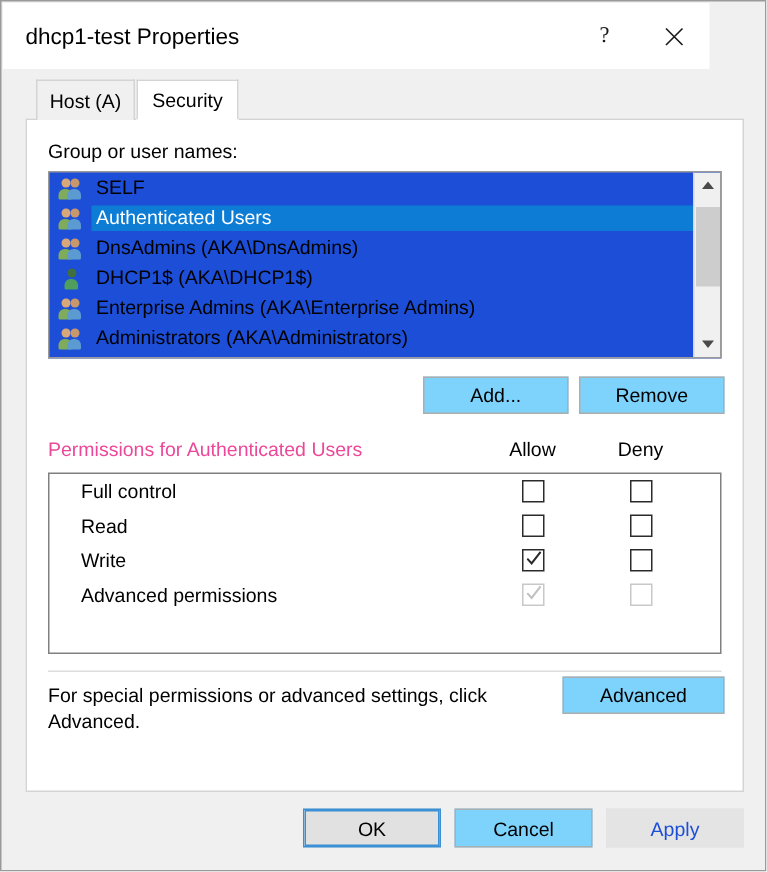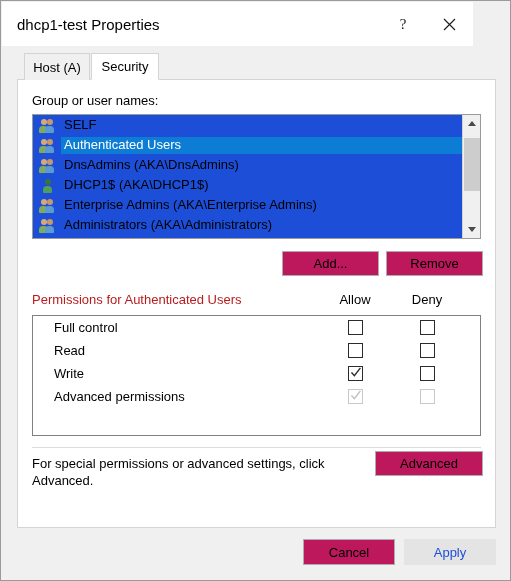--- a/index.html
+++ b/index.html
@@ -233,21 +233,21 @@
     top: 23px;
     width: 16px;
     height: 53px;
     background: #cdcdcd;
     cursor: default;
   }
 
   
   .btn {
     box-sizing: border-box;
-    background: #be185d;
+    background: #7dd3fc;
     border: 1px solid #adadad;
     font-size: 13px;
     color: #000000;
     font-family: "Liberation Sans", sans-serif;
     display: flex;
     align-items: center;
     justify-content: center;
     cursor: default;
     padding: 0;
     white-space: nowrap;
@@ -265,21 +265,21 @@
 
   #add-btn    { position: absolute; left: 264px; top: 171px; width: 97px; height: 25px; }
   #remove-btn { position: absolute; left: 368px; top: 171px; width: 97px; height: 25px; }
 
   
   .perm-header {
     position: absolute;
     left: 14px;
     top: 212px;
     font-size: 13px;
-    color: #b91c1c;
+    color: #ec4899;
     white-space: nowrap;
   }
   .col-head {
     position: absolute;
     top: 212px;
     font-size: 13px;
     color: #000000;
     width: 60px;
     text-align: center;
   }
@@ -538,16 +538,17 @@
 
     </div>
 
     <div class="divider"></div>
 
     <div class="advanced-note">For special permissions or advanced settings, click Advanced.</div>
     <button class="btn" id="advanced-btn">Advanced</button>
 
   </div>
 
+  <button class="btn default" id="ok-btn">OK</button>
   <button class="btn" id="cancel-btn">Cancel</button>
   <button class="btn disabled" id="apply-btn">Apply</button>
 
 </div>
 
 </body></html>

